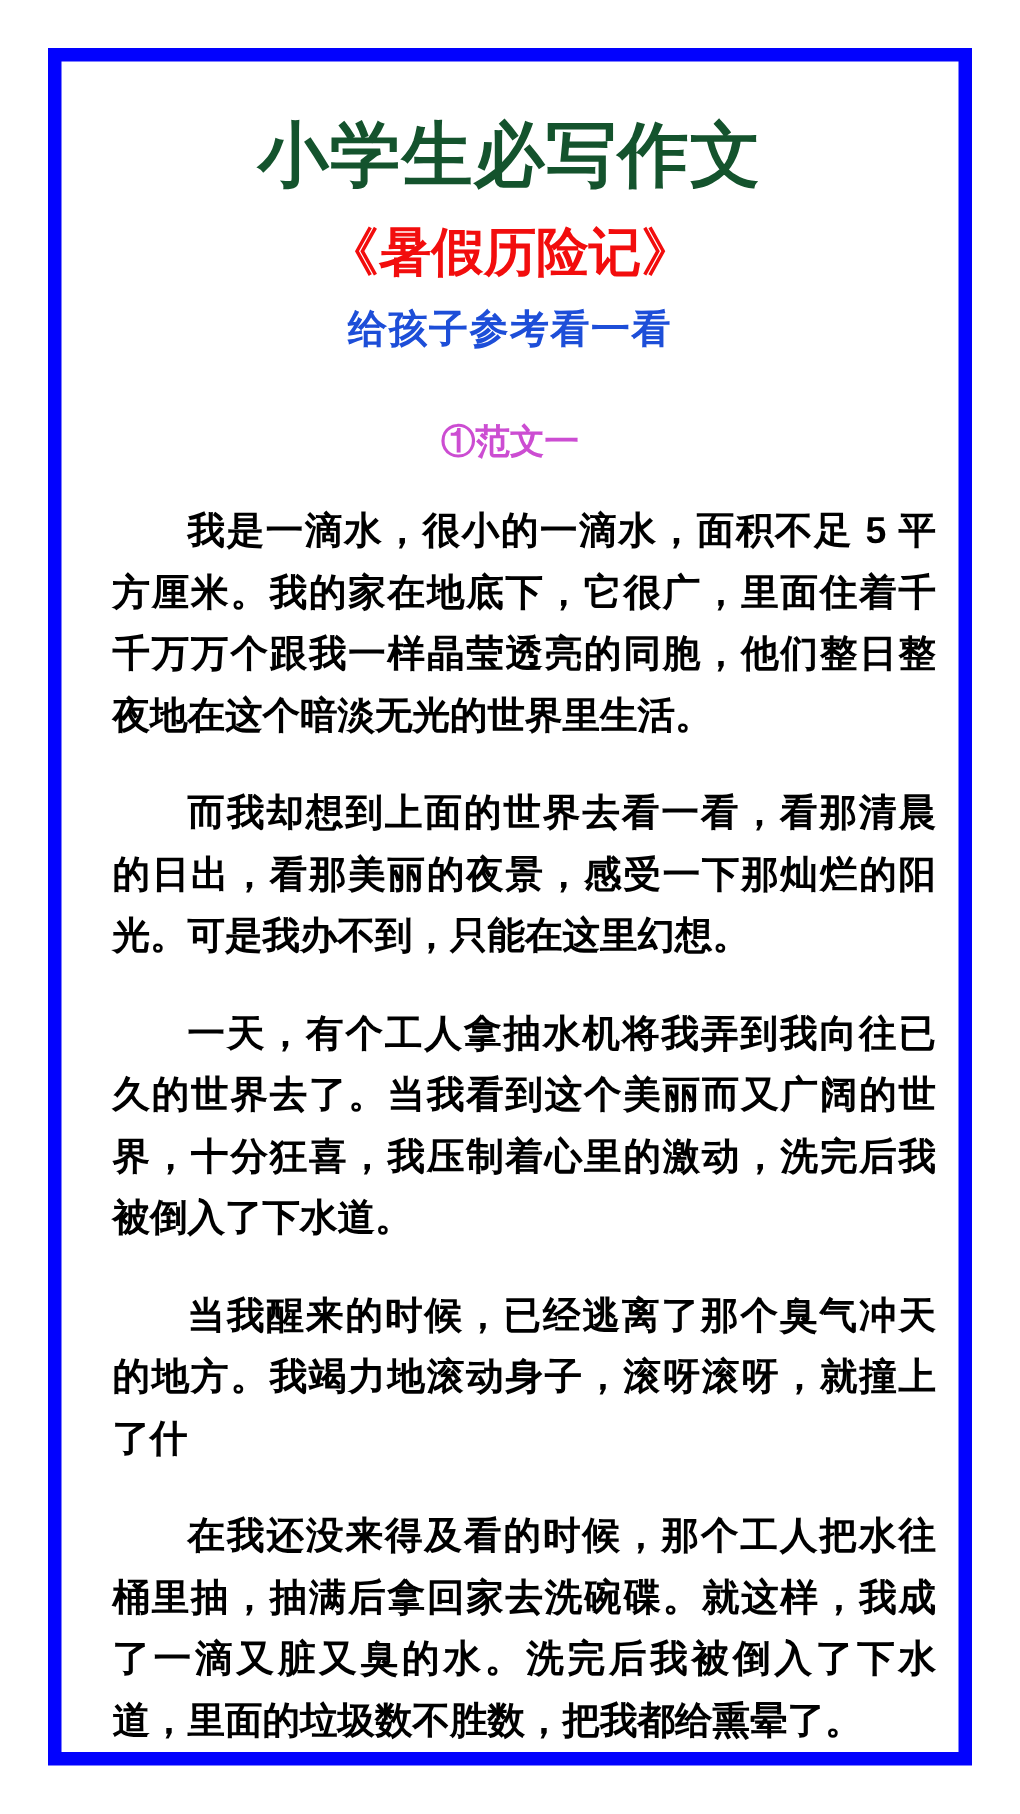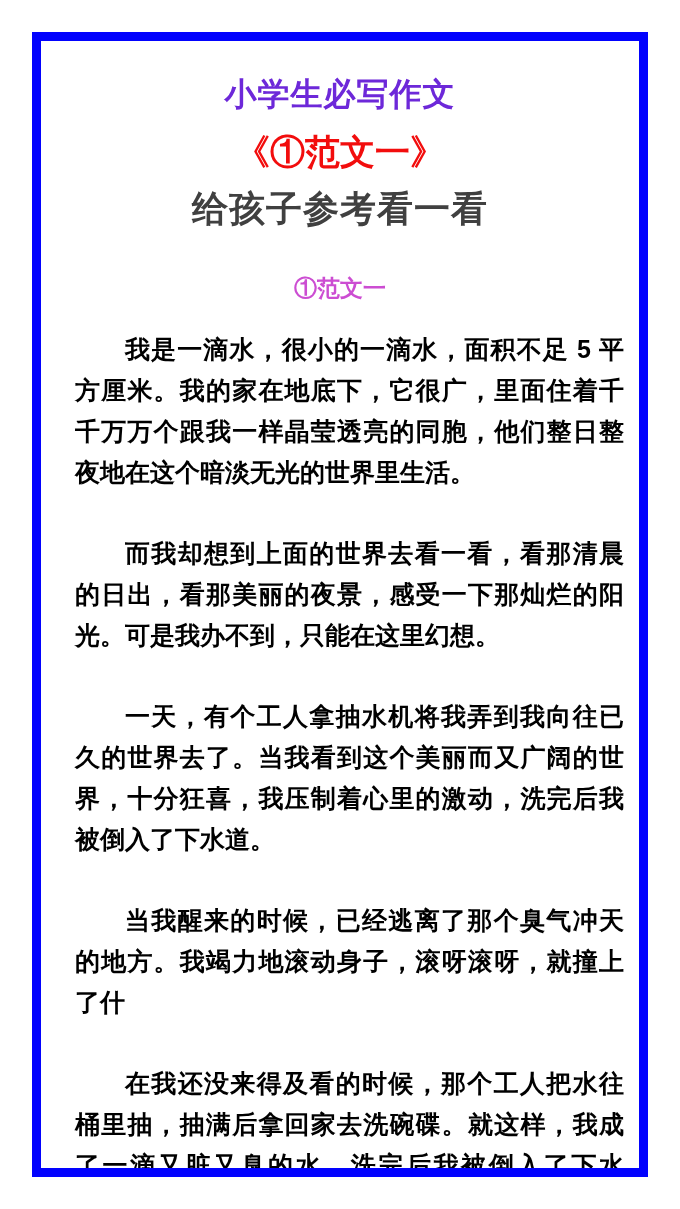--- a/index.html
+++ b/index.html
@@ -21,41 +21,41 @@
     top: 32px;
     width: 598px;
     height: 1127px;
     border: 9px solid #0202fe;
     background: #ffffff;
     overflow: hidden;
   }
   .title {
     margin: 36px 0 0 0;
     text-align: center;
-    font-size: 32px;
+    font-size: 47px;
     line-height: 1.12;
     font-weight: bold;
-    color: #6d28d9;
+    color: #14532d;
     letter-spacing: 1px;
   }
   .subtitle-red {
     margin-top: 19px;
     text-align: center;
     font-size: 35px;
     line-height: 1.15;
     font-weight: bold;
     color: #f20d0d;
   }
   .subtitle-blue {
     margin-top: 16px;
     text-align: center;
-    font-size: 36px;
+    font-size: 26px;
     line-height: 1.15;
     font-weight: bold;
-    color: #404040;
+    color: #1d4ed8;
     letter-spacing: 1px;
   }
   .section-label {
     margin-top: 46px;
     text-align: center;
     font-size: 23px;
     line-height: 1.2;
     font-weight: 600;
     color: #cc4dd2;
   }
@@ -66,30 +66,30 @@
     line-height: 41px;
     font-weight: bold;
     color: #000000;
     text-align: justify;
   }
   .essay p {
     margin: 0;
     text-indent: 2em;
   }
   .essay p + p {
-    margin-top: 40px;
+    margin-top: 24px;
   }
 </style>
 </head>
 <body>
 
 <div class="page">
   <div class="frame">
     <h1 class="title">小学生必写作文</h1>
-    <div class="subtitle-red">《①范文一》</div>
+    <div class="subtitle-red">《暑假历险记》</div>
     <div class="subtitle-blue">给孩子参考看一看</div>
     <div class="section-label">①范文一</div>
     <div class="essay">
         <p>我是一滴水，很小的一滴水，面积不足 5 平方厘米。我的家在地底下，它很广，里面住着千千万万个跟我一样晶莹透亮的同胞，他们整日整夜地在这个暗淡无光的世界里生活。</p>
         <p>而我却想到上面的世界去看一看，看那清晨的日出，看那美丽的夜景，感受一下那灿烂的阳光。可是我办不到，只能在这里幻想。</p>
         <p>一天，有个工人拿抽水机将我弄到我向往已久的世界去了。当我看到这个美丽而又广阔的世界，十分狂喜，我压制着心里的激动，洗完后我被倒入了下水道。</p>
         <p>当我醒来的时候，已经逃离了那个臭气冲天的地方。我竭力地滚动身子，滚呀滚呀，就撞上了什</p>
         <p>在我还没来得及看的时候，那个工人把水往桶里抽，抽满后拿回家去洗碗碟。就这样，我成了一滴又脏又臭的水。洗完后我被倒入了下水道，里面的垃圾数不胜数，把我都给熏晕了。</p>
       </div>
   </div>

